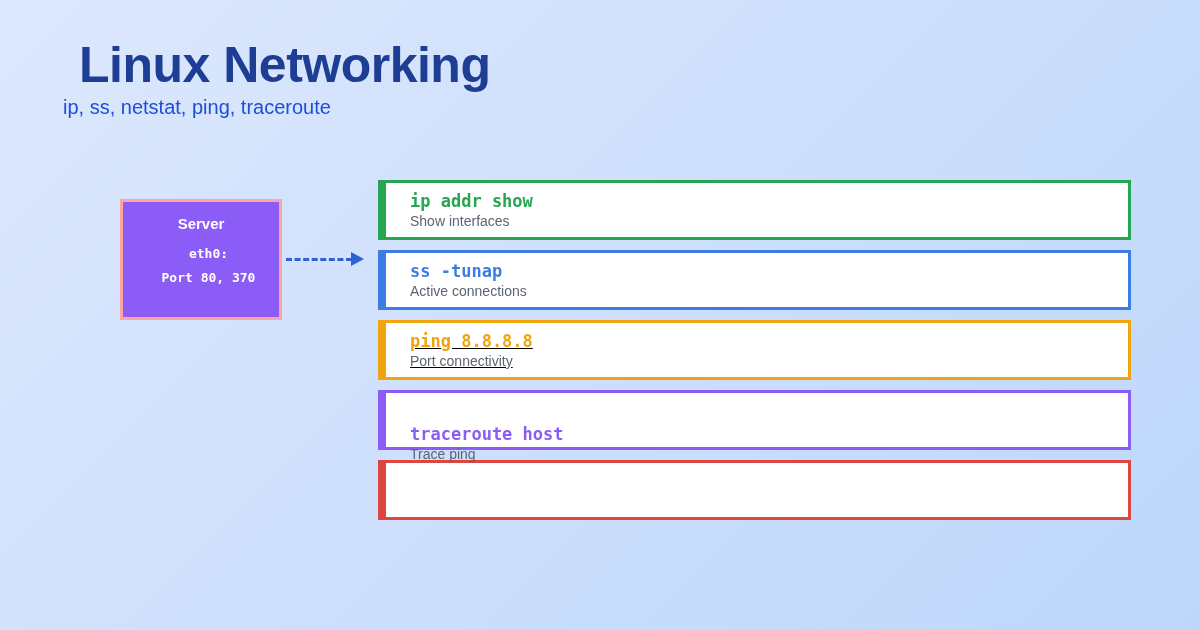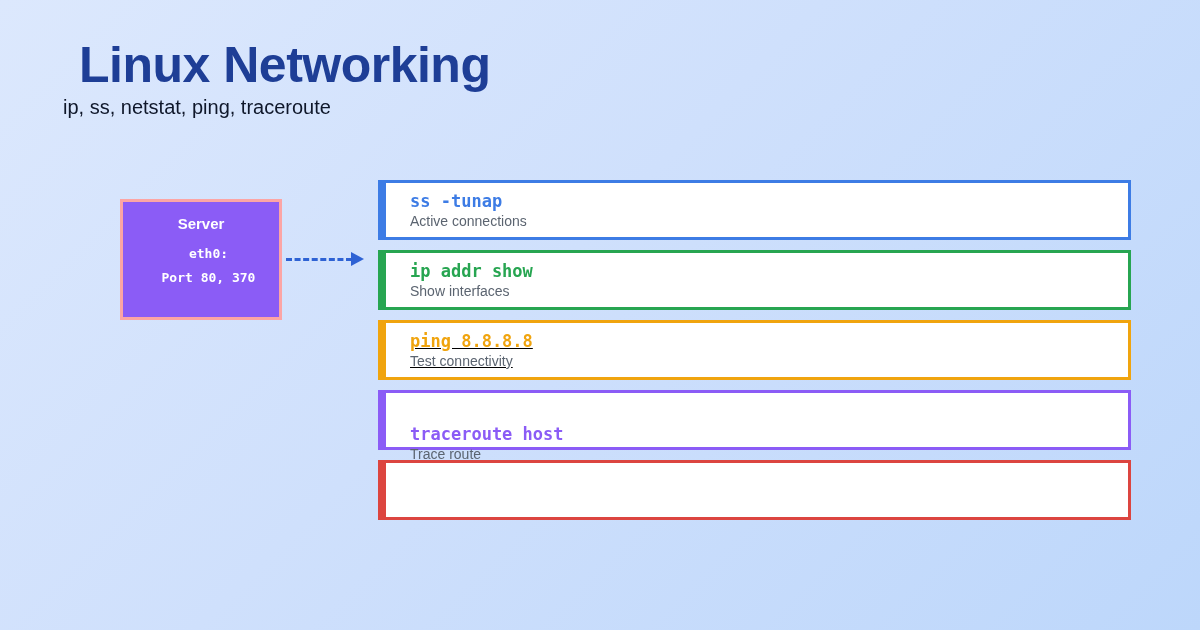--- a/index.html
+++ b/index.html
@@ -19,21 +19,21 @@
     font-weight: bold;
     letter-spacing: -0.5px;
     color: #1e3e96;
     margin-left: 18px;
   }
   .page-subtitle {
     position: absolute;
     left: 63px;
     top: 96px;
     font-size: 20px;
-    color: #0f172a;
+    color: #1d4ed8;
   }
 
   .server-box {
     position: absolute;
     left: 120px;
     top: 199px;
     width: 162px;
     height: 121px;
     background: #8b5cf6;
     border: 3px solid #fca5a5;
@@ -121,31 +121,31 @@
     <div>Port 80, 370</div>
   </div>
 </div>
 
 <div class="arrow">
   <div class="arrow-line"></div>
   <div class="arrow-head"></div>
 </div>
 
 <div class="commands">
+    <div class="command-row" style="border-color: rgb(39, 165, 81);">
+      <div class="command-text" style="color: rgb(39, 165, 81);">ip addr show</div>
+      <div class="command-desc">Show interfaces</div>
+    </div>
     <div class="command-row" style="border-color: rgb(61, 124, 229);">
       <div class="command-text" style="color: rgb(61, 124, 229);">ss -tunap</div>
       <div class="command-desc">Active connections</div>
     </div>
-    <div class="command-row" style="border-color: rgb(39, 165, 81);">
-      <div class="command-text" style="color: rgb(39, 165, 81);">ip addr show</div>
-      <div class="command-desc">Show interfaces</div>
-    </div>
     <div class="command-row" style="border-color: rgb(240, 164, 14); text-decoration: underline;">
       <div class="command-text" style="color: rgb(240, 164, 14);">ping 8.8.8.8</div>
-      <div class="command-desc">Test connectivity</div>
+      <div class="command-desc">Port connectivity</div>
     </div>
     <div class="command-row" style="border-color: rgb(139, 92, 246);">
       <div class="command-text" style="color: rgb(139, 92, 246); margin-top: 23px;">traceroute host</div>
-      <div class="command-desc">Trace route</div>
+      <div class="command-desc">Trace ping</div>
     </div>
     <div class="command-row" style="border-color: rgb(220, 69, 64);">
     </div>
   </div>
 
 </body></html>

